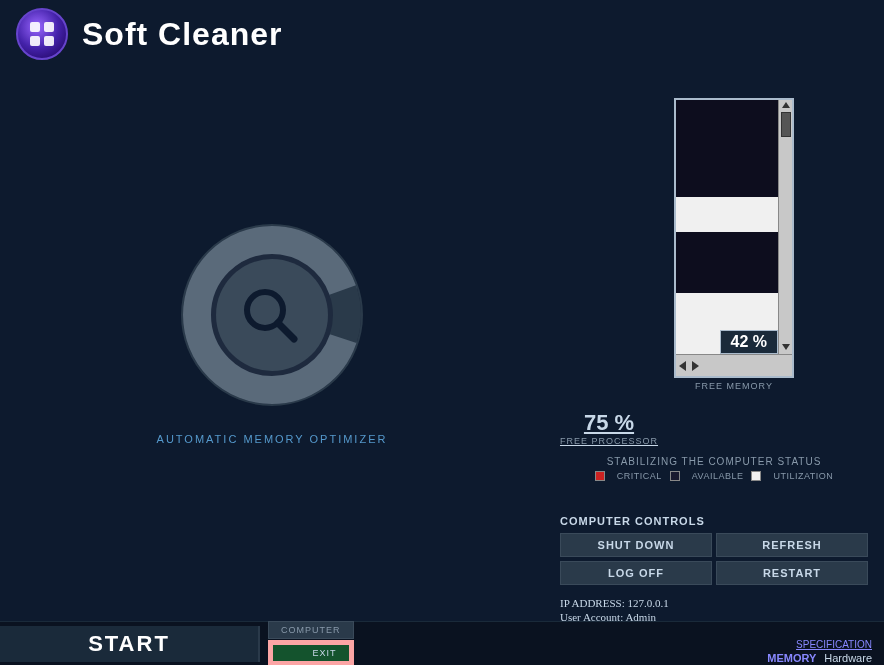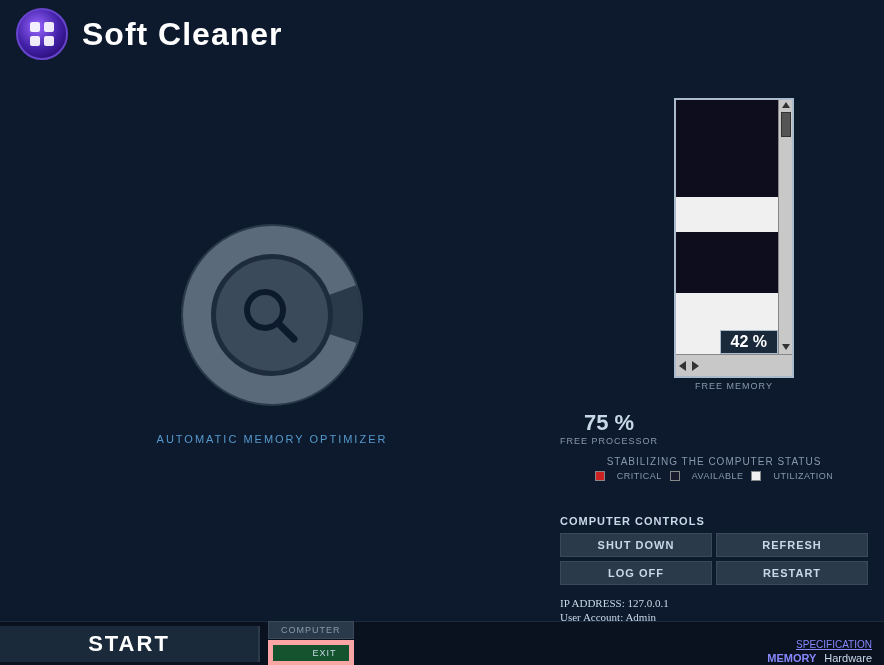--- a/index.html
+++ b/index.html
@@ -89,20 +89,21 @@
       flex-direction: column;
       gap: 6px;
     }
 
     
     .processor-metric {
       display: flex;
       flex-direction: column;
       align-items: center;
       justify-content: flex-start;
+      text-decoration: underline;
     }
     .processor-value {
       font-size: 22px;
       font-weight: bold;
       color: #c8d8e8;
       text-align: center;
     }
     .processor-label {
       font-size: 9px;
       color: #8899aa;

